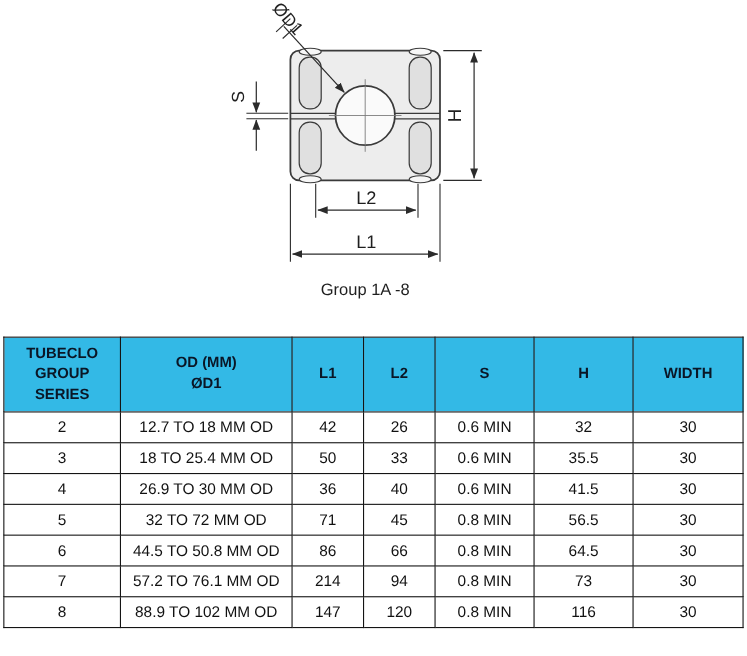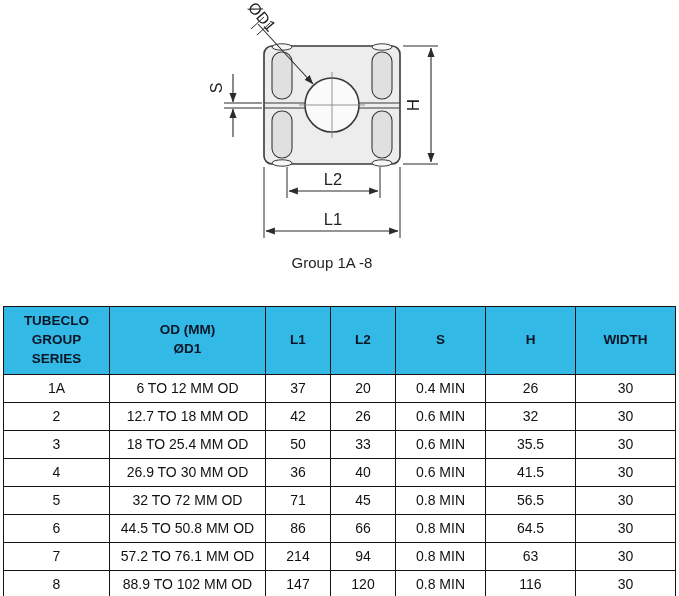--- a/index.html
+++ b/index.html
@@ -156,29 +156,20 @@
         <th>
           <span class="h-line">H</span>
         </th>
         <th>
           <span class="h-line">WIDTH</span>
         </th>
       </tr>
     </thead>
     <tbody>
       <tr>
-        <td>1A</td>
-        <td>6 TO 12 MM OD</td>
-        <td>37</td>
-        <td>20</td>
-        <td>0.4 MIN</td>
-        <td>26</td>
-        <td>30</td>
-      </tr>
-      <tr>
         <td>2</td>
         <td>12.7 TO 18 MM OD</td>
         <td>42</td>
         <td>26</td>
         <td>0.6 MIN</td>
         <td>32</td>
         <td>30</td>
       </tr>
       <tr>
         <td>3</td>
@@ -215,21 +206,21 @@
         <td>0.8 MIN</td>
         <td>64.5</td>
         <td>30</td>
       </tr>
       <tr>
         <td>7</td>
         <td>57.2 TO 76.1 MM OD</td>
         <td>214</td>
         <td>94</td>
         <td>0.8 MIN</td>
-        <td>63</td>
+        <td>73</td>
         <td>30</td>
       </tr>
       <tr>
         <td>8</td>
         <td>88.9 TO 102 MM OD</td>
         <td>147</td>
         <td>120</td>
         <td>0.8 MIN</td>
         <td>116</td>
         <td>30</td>

